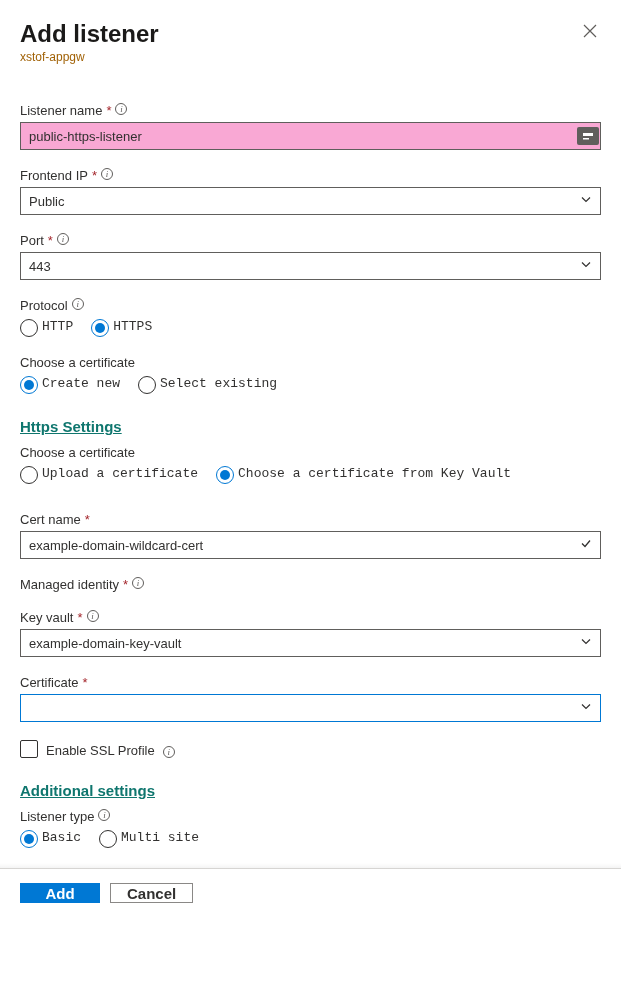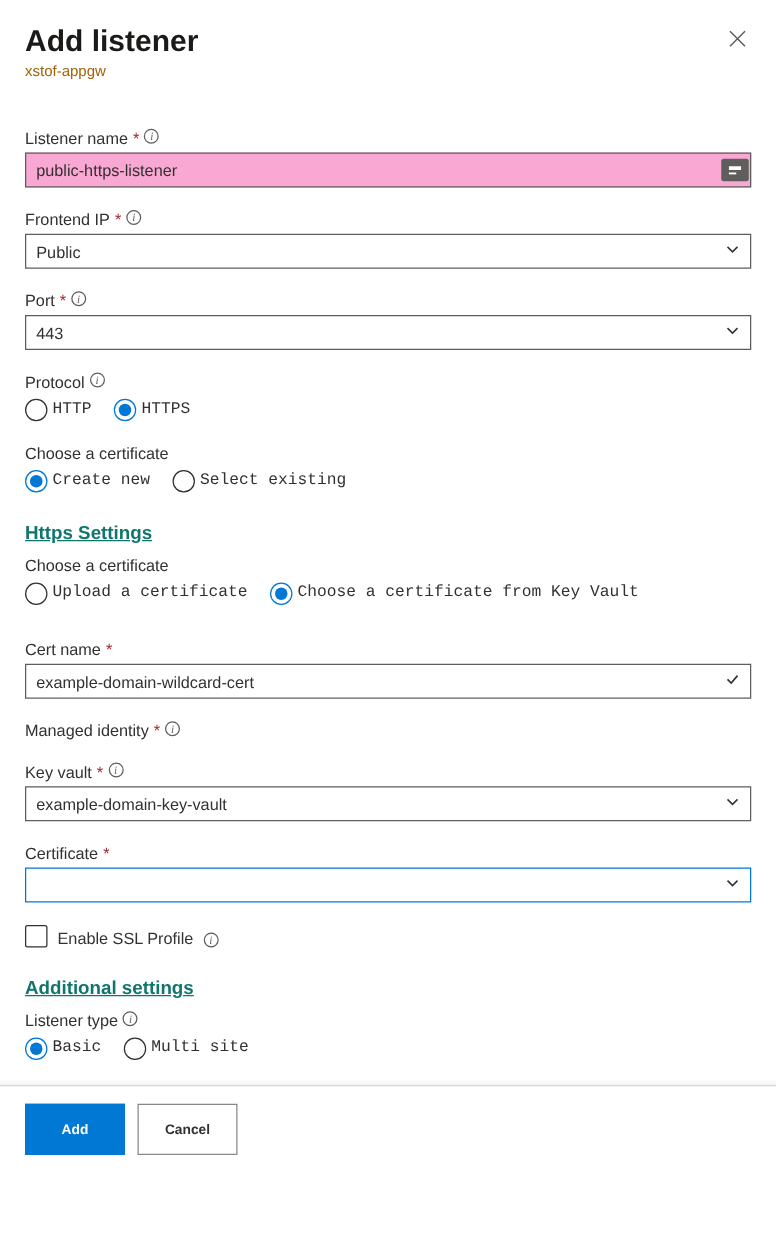--- a/index.html
+++ b/index.html
@@ -163,22 +163,22 @@
   }
   .footer::before {
     content:"";
     position:absolute;
     left:0;right:0;top:-6px;height:6px;
     background: linear-gradient(to top, rgba(0,0,0,0.05), rgba(0,0,0,0));
     pointer-events:none;
   }
   .btn {
     min-width: 80px;
-    height: 41px;
-    font-size: 11px;
+    height: 20px;
+    font-size: 15px;
     font-weight: 600;
     cursor: pointer;
     border: 1px solid #8a8886;
     background: #fff;
     color: #323130;
     padding: 0 16px;
     font-family: inherit;
   }
   .btn.primary {
     background: #0078d4;

